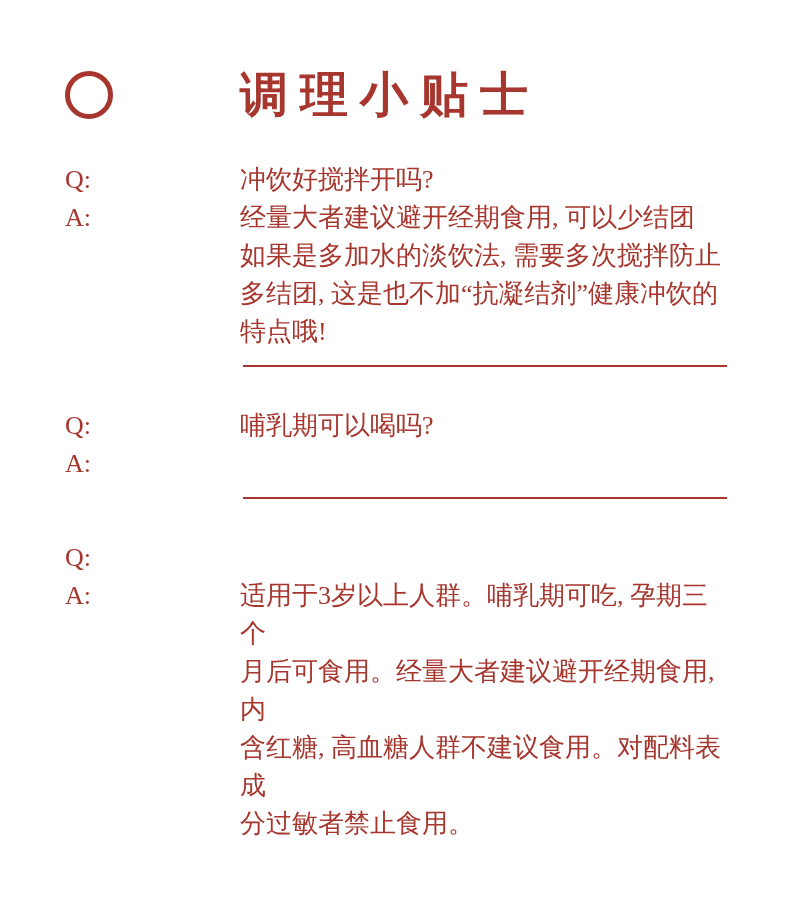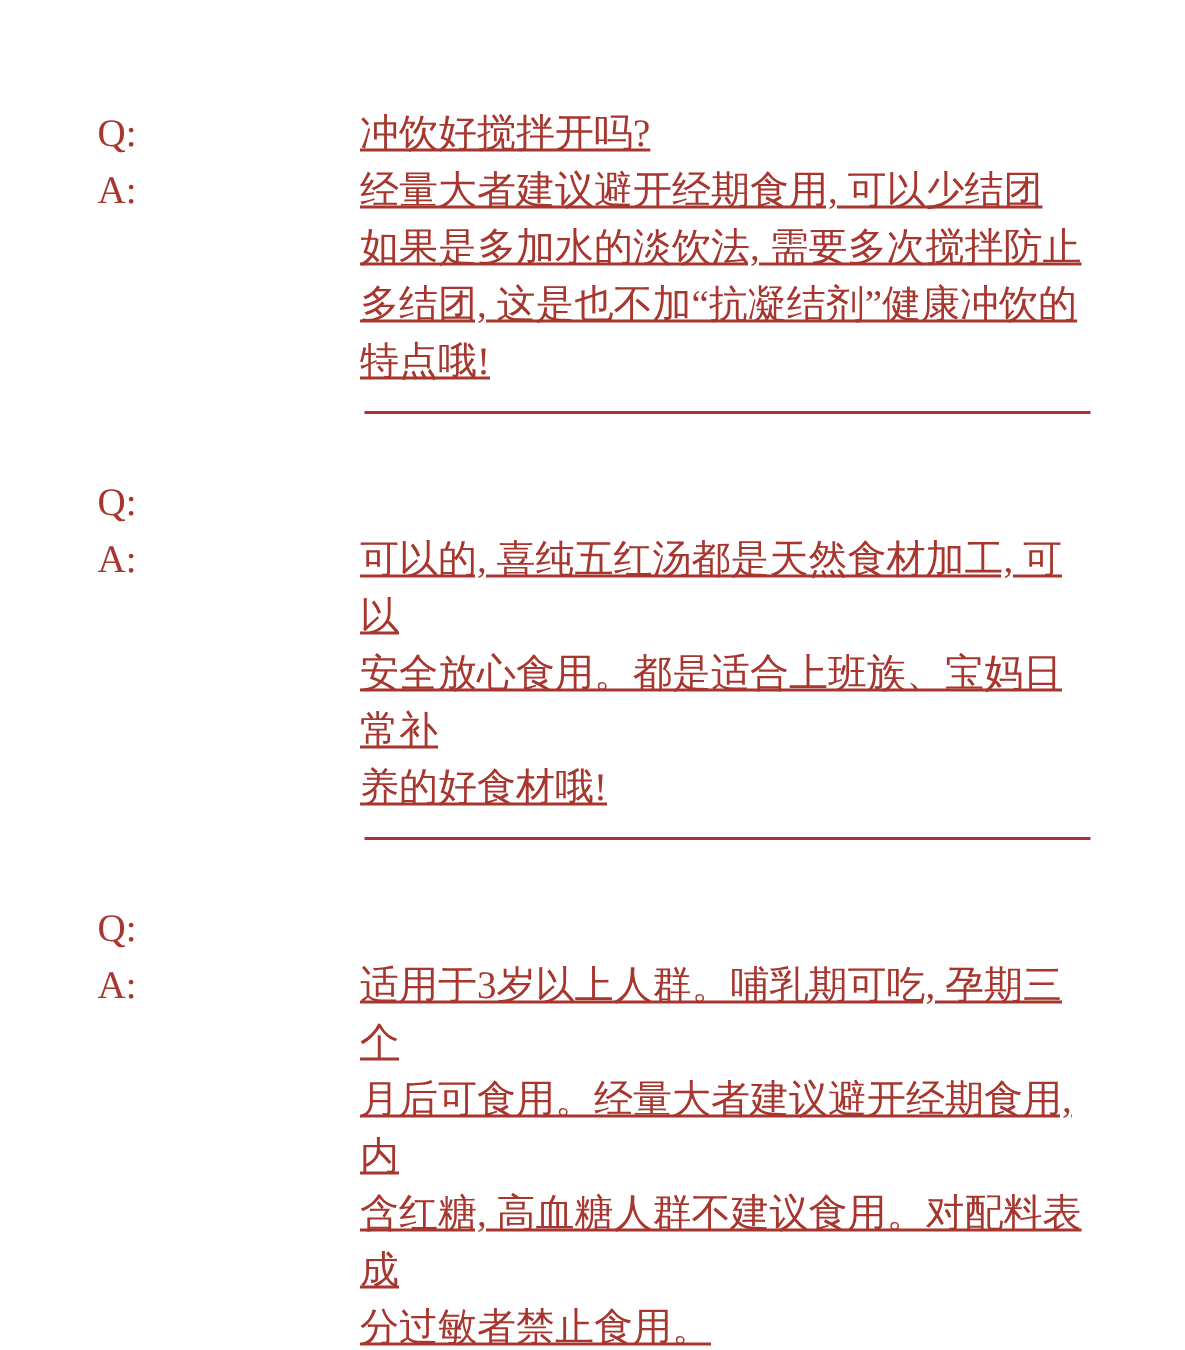--- a/index.html
+++ b/index.html
@@ -40,62 +40,65 @@
     letter-spacing: 12px;
     white-space: nowrap;
   }
   .label {
     font-size: 26px;
     line-height: 38px;
   }
   .text {
     font-size: 26px;
     line-height: 38px;
-    text-decoration: underline;
   }
   .answer {
     white-space: pre-line;
   }
   .divider {
     border: none;
     border-top: 2px solid var(--accent);
     width: 484px;
     margin: 14px 0 40px 178px;
   }
 </style>
 </head>
 <body>
 
 <div class="page">
 
+  <div class="row header-row">
+    <div>
+      <span class="circle"></span>
+    </div>
+    <h1 class="title">调理小贴士</h1>
+  </div>
 
   <section>
     <div class="row">
       <div class="label">Q:</div>
       <div class="text">冲饮好搅拌开吗?</div>
     </div>
     <div class="row">
       <div class="label">A:</div>
       <div class="text answer">经量大者建议避开经期食用, 可以少结团
 如果是多加水的淡饮法, 需要多次搅拌防止
 多结团, 这是也不加“抗凝结剂”健康冲饮的
 特点哦!</div>
     </div>
     <hr class="divider">
   </section>
 
   <section>
     <div class="row">
       <div class="label">Q:</div>
+      <div class="text">哺乳期可以喝吗?</div>
     </div>
     <div class="row">
       <div class="label">A:</div>
-      <div class="text answer">可以的, 喜纯五红汤都是天然食材加工, 可以
-安全放心食用。都是适合上班族、宝妈日常补
-养的好食材哦!</div>
     </div>
     <hr class="divider">
   </section>
 
   <section>
     <div class="row">
       <div class="label">Q:</div>
     </div>
     <div class="row">
       <div class="label">A:</div>

